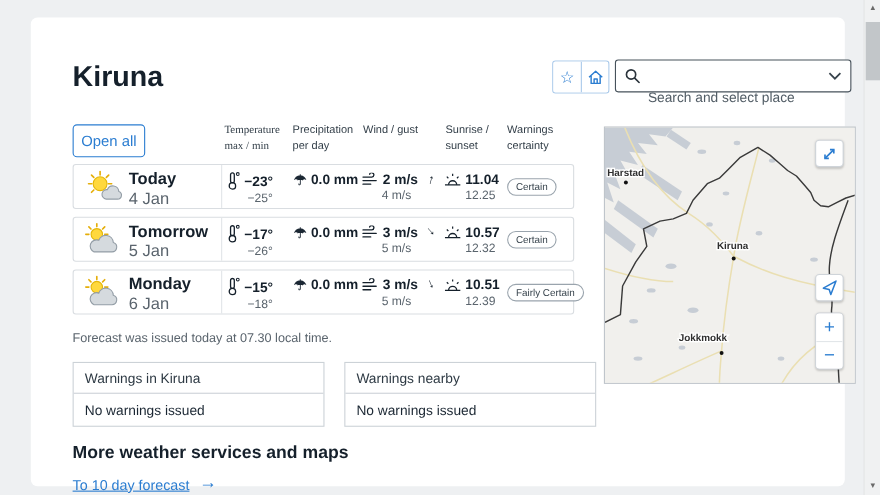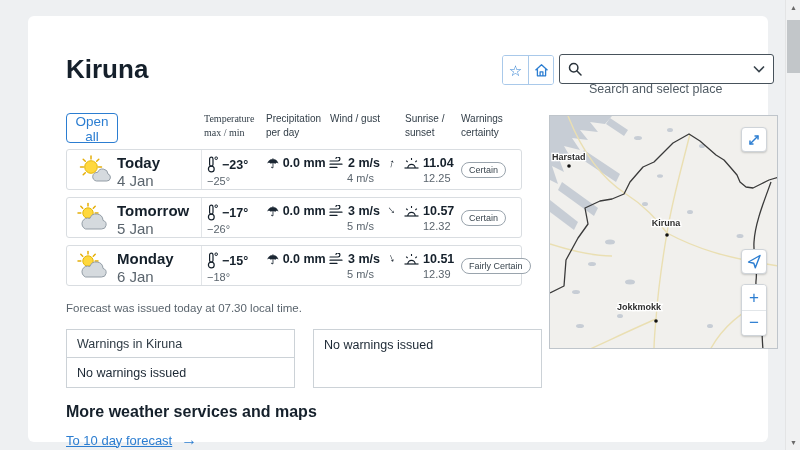--- a/index.html
+++ b/index.html
@@ -22,36 +22,36 @@
 
   
   .search-box { position:absolute; left:531px; top:38px; width:215px; height:30px;
     border:1px solid #47525b; border-radius:3px; background:#fff;
     display:flex; align-items:center; padding:0 8px; gap:7px; }
   .search-box input { flex:1; border:none; outline:none; font-size:12.5px;
     font-family:"Liberation Sans", sans-serif; color:#be185d; background:transparent; min-width:0;margin-top:40px; }
   .search-box input::placeholder { color:#515c65; opacity:1; }
 
   
-  .open-all { position:absolute; left:38px; top:97px; width:52px; height:30px;
+  .open-all { position:absolute; left:38px; top:97px; width:66px; height:30px;
     background:#fff; border:1px solid #2b7dd1; border-radius:4px; color:#2b7dd1;
     font-size:13.5px; font-family:"Liberation Sans", sans-serif; cursor:pointer; }
   .col-head { position:absolute; top:96px; font-size:10px; line-height:14px; color:#323e48; }
 
   
   .frow { position:absolute; left:38px; width:456px; height:41px; background:#fff;
     border:1px solid #d9dde1; border-radius:3px; cursor:pointer; }
   .frow .wicon { position:absolute; left:9px; top:4px; }
   .day { position:absolute; left:50px; top:4px; font-size:15px; font-weight:700; color:#15202b; }
   .date { position:absolute; left:50px; top:22px; font-size:15px; color:#5a646d; }
   .vdiv { position:absolute; left:134px; top:0; width:1px; height:100%; background:#e2e5e8; }
   .stat { position:absolute; top:6px; white-space:nowrap; }
   .stat .line1 { display:flex; align-items:center; gap:4px; font-size:12.5px; font-weight:700; color:#15202b; }
   .stat .line2 { font-size:11px; color:#5a646d; margin-top:2px; }
-  .st-temp { left:140px; } .st-temp .line2 { margin-left:0; }
+  .st-temp { left:140px; } .st-temp .line2 { margin-left:18px; }
   .st-prec { left:200px; }
   .st-wind { left:262px; } .st-wind .line2 { margin-left:18px; }
   .st-sun  { left:337px; } .st-sun  .line2 { margin-left:19px; }
   .umb { font-size:13px; line-height:1; color:#1b2733; }
   .warrow { display:inline-block; font-size:12px; margin-left:5px; color:#15202b; }
   .rot-n   { transform:rotate(14deg); }
   .rot-se  { transform:rotate(138deg); }
   .rot-sse { transform:rotate(158deg); }
   .badge { position:absolute; left:394px; top:50%; transform:translateY(-50%);
     border:1px solid #9aa4ad; border-radius:10px; padding:2px 7px;
@@ -347,20 +347,21 @@
       <span class="badge">Fairly Certain</span>
     </div>
 
     <div class="footnote">Forecast was issued today at 07.30 local time.</div>
 
     <div class="warnbox wb1">
       <div class="wtitle">Warnings in Kiruna</div>
       <div class="wbody">No warnings issued</div>
     </div>
     <div class="warnbox wb2">
+      <div class="wtitle">Warnings nearby</div>
       <div class="wbody">No warnings issued</div>
     </div>
 
     <div class="more-head">More weather services and maps</div>
     <div class="fc-link">
       <span class="ltext">To 10 day forecast</span>
       <span class="arr">→</span>
     </div>
 
     <div class="map">

